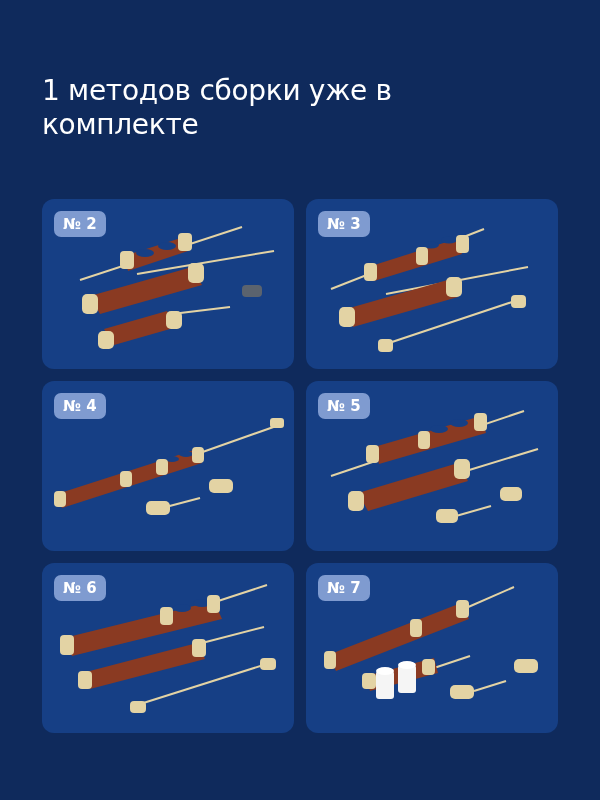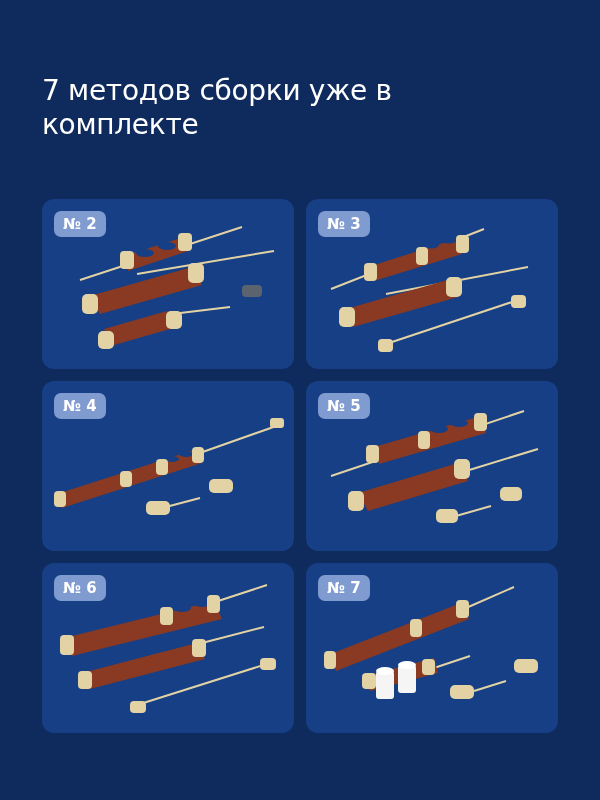--- a/index.html
+++ b/index.html
@@ -6,21 +6,21 @@
   body{width:600px;height:800px;background:#0f2a5c;font-family:"DejaVu Sans","Liberation Sans",sans-serif;position:relative;overflow:hidden;}
   .title{position:absolute;left:42px;top:74px;color:#ffffff;font-size:28px;font-weight:500;line-height:34px;letter-spacing:-0.3px;width:400px;}
   .grid{position:absolute;left:42px;top:199px;width:516px;display:grid;grid-template-columns:252px 252px;column-gap:12px;row-gap:12px;}
   .card{height:170px;background:#163f85;border-radius:12px;position:relative;overflow:hidden;}
   .badge{position:absolute;left:12px;top:12px;height:26px;padding:0 9px;border-radius:7px;background:#7f9bd0;color:#fff;font-size:15px;font-weight:bold;line-height:26px;}
   svg.scene{position:absolute;left:0;top:0;}
 </style>
 </head>
 <body>
 
-<div class="title">7 методов сборки уже в комплекте</div>
+<div class="title">1 методов сборки уже в комплекте</div>
 
 <div class="grid">
 
   <div class="card">
     <svg class="scene" width="252" height="170">
       <g stroke="#e3d3a4" stroke-width="2">
           <line x1="38" y1="81" x2="200" y2="28"></line>
           <line x1="95" y1="75" x2="232" y2="52"></line>
           <line x1="130" y1="115" x2="188" y2="108"></line>
         </g>

